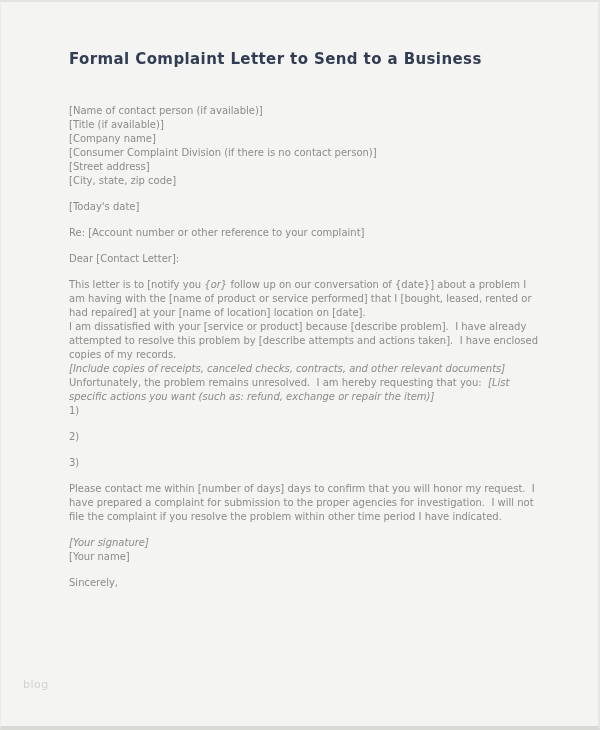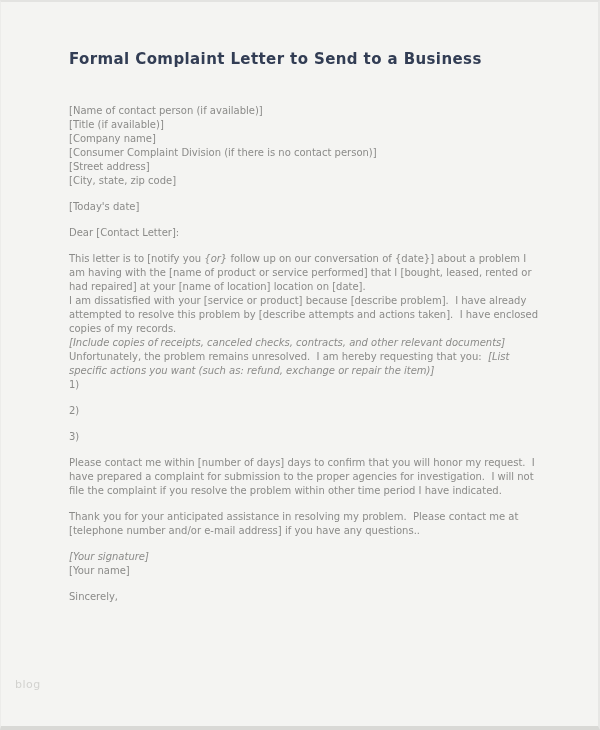--- a/index.html
+++ b/index.html
@@ -38,53 +38,53 @@
     margin: 0 0 36px 0;
     line-height: 18px;
   }
   .block {
     margin: 0 0 12px 0;
     white-space: pre-wrap;
   }
   .block:last-child { margin-bottom: 0; }
   .watermark {
     position: absolute;
-    left: 14px;
+    left: 22px;
     top: 676px;
     font-size: 11px;
     color: #d2d2cf;
     letter-spacing: 0.5px;
   }
   .italic { font-style: italic; }
 </style>
 </head>
 <body>
 
 <div class="canvas">
   <div class="content">
 
     <h1 class="doc-title">Formal Complaint Letter to Send to a Business</h1>
 
 
     <div class="block">[Name of contact person (if available)]<br>[Title (if available)]<br>[Company name]<br>[Consumer Complaint Division (if there is no contact person)]<br>[Street address]<br>[City, state, zip code]</div>
 
     <div class="block">[Today's date]</div>
 
+    <div class="block">Re: [Account number or other reference to your complaint]</div>
 
     <div class="block">Dear [Contact Letter]:</div>
 
     <div class="block"><span>This letter is to [notify you </span><span class="italic">{or}</span><span> follow up on our conversation of {date}] about a problem I am having with the [name of product or service performed] that I [bought, leased, rented or had repaired] at your [name of location] location on [date].</span><br><span>I am dissatisfied with your [service or product] because [describe problem].  I have already attempted to resolve this problem by [describe attempts and actions taken].  I have enclosed copies of my records.</span><br><span class="italic">[Include copies of receipts, canceled checks, contracts, and other relevant documents]</span><br><span>Unfortunately, the problem remains unresolved.  I am hereby requesting that you:  </span><span class="italic">[List specific actions you want (such as: refund, exchange or repair the item)]</span><br><span>1)</span></div>
 
     <div class="block">2)</div>
 
     <div class="block">3)</div>
 
     <div class="block">Please contact me within [number of days] days to confirm that you will honor my request.  I have prepared a complaint for submission to the proper agencies for investigation.  I will not file the complaint if you resolve the problem within other time period I have indicated.</div>
 
-    <div class="block">Thank you for your anticipated assistance in resolving my problem.  Please contact me at [telephone number and/or e-mail address] if you have any questions..</div>
 
     <div class="block"><span class="italic">[Your signature]</span><br><span>[Your name]</span></div>
 
     <div class="block">Sincerely,</div>
 
   </div>
 
   <div class="watermark">blog</div>
 </div>
 

